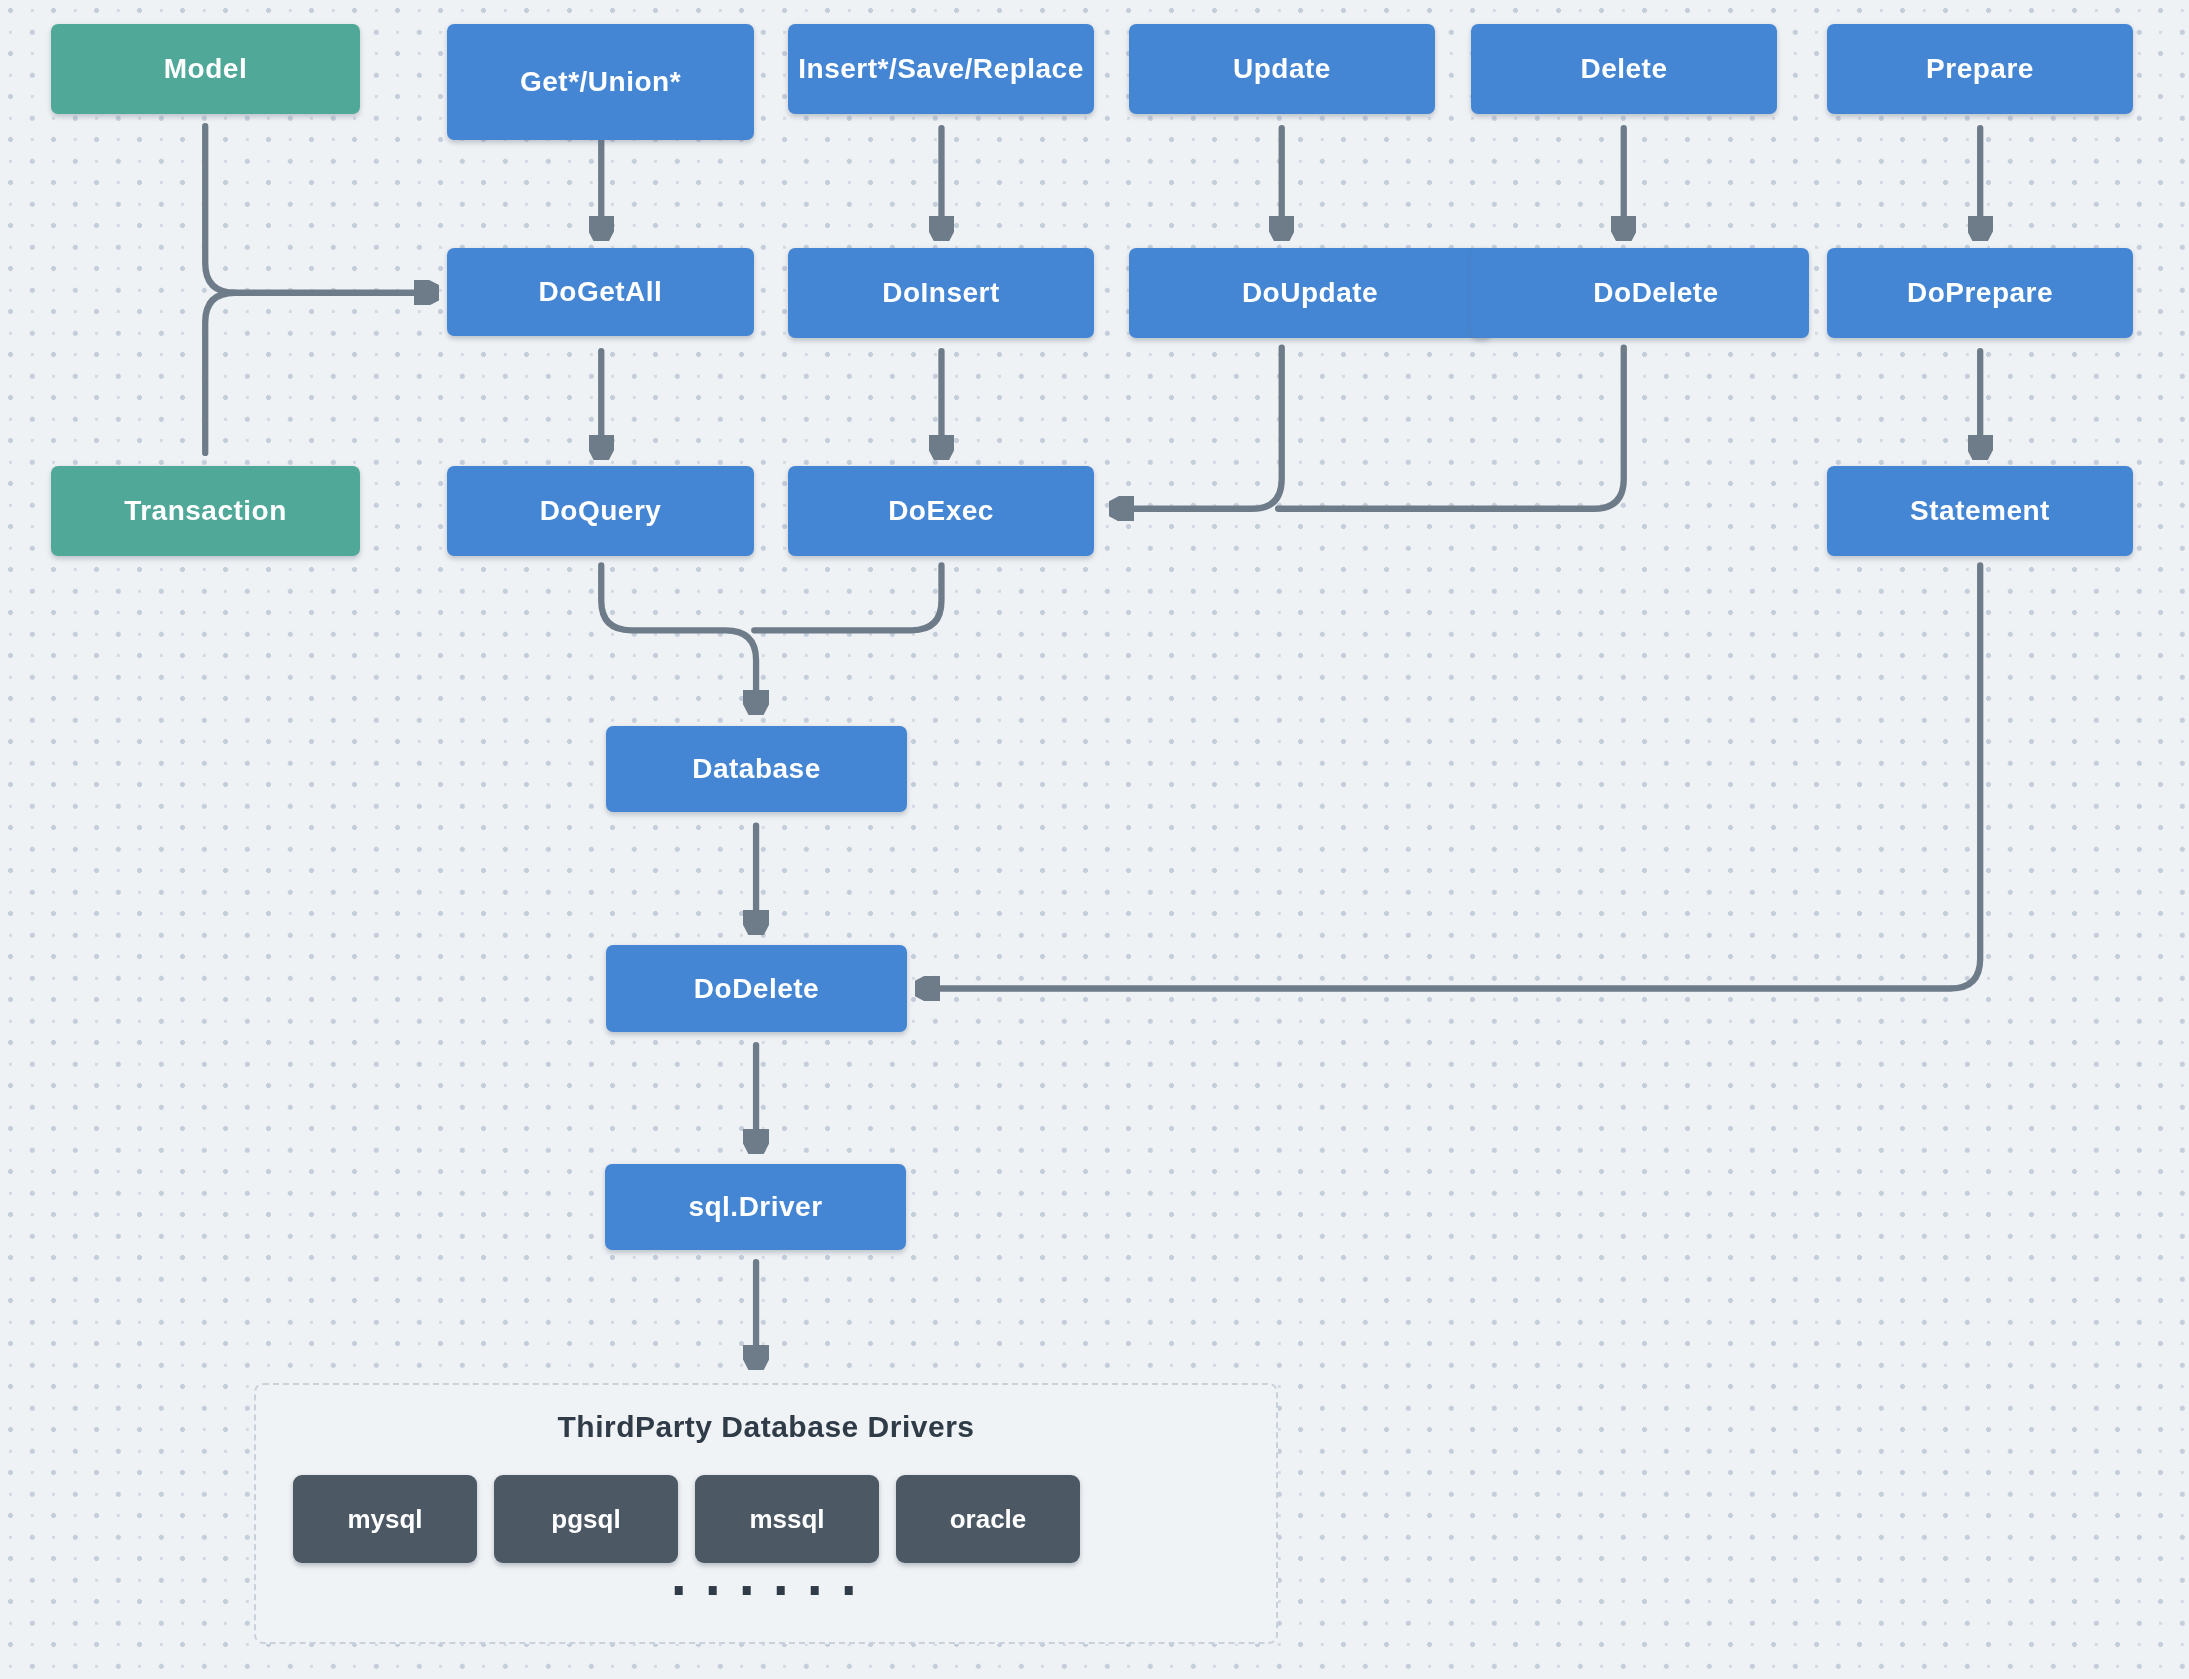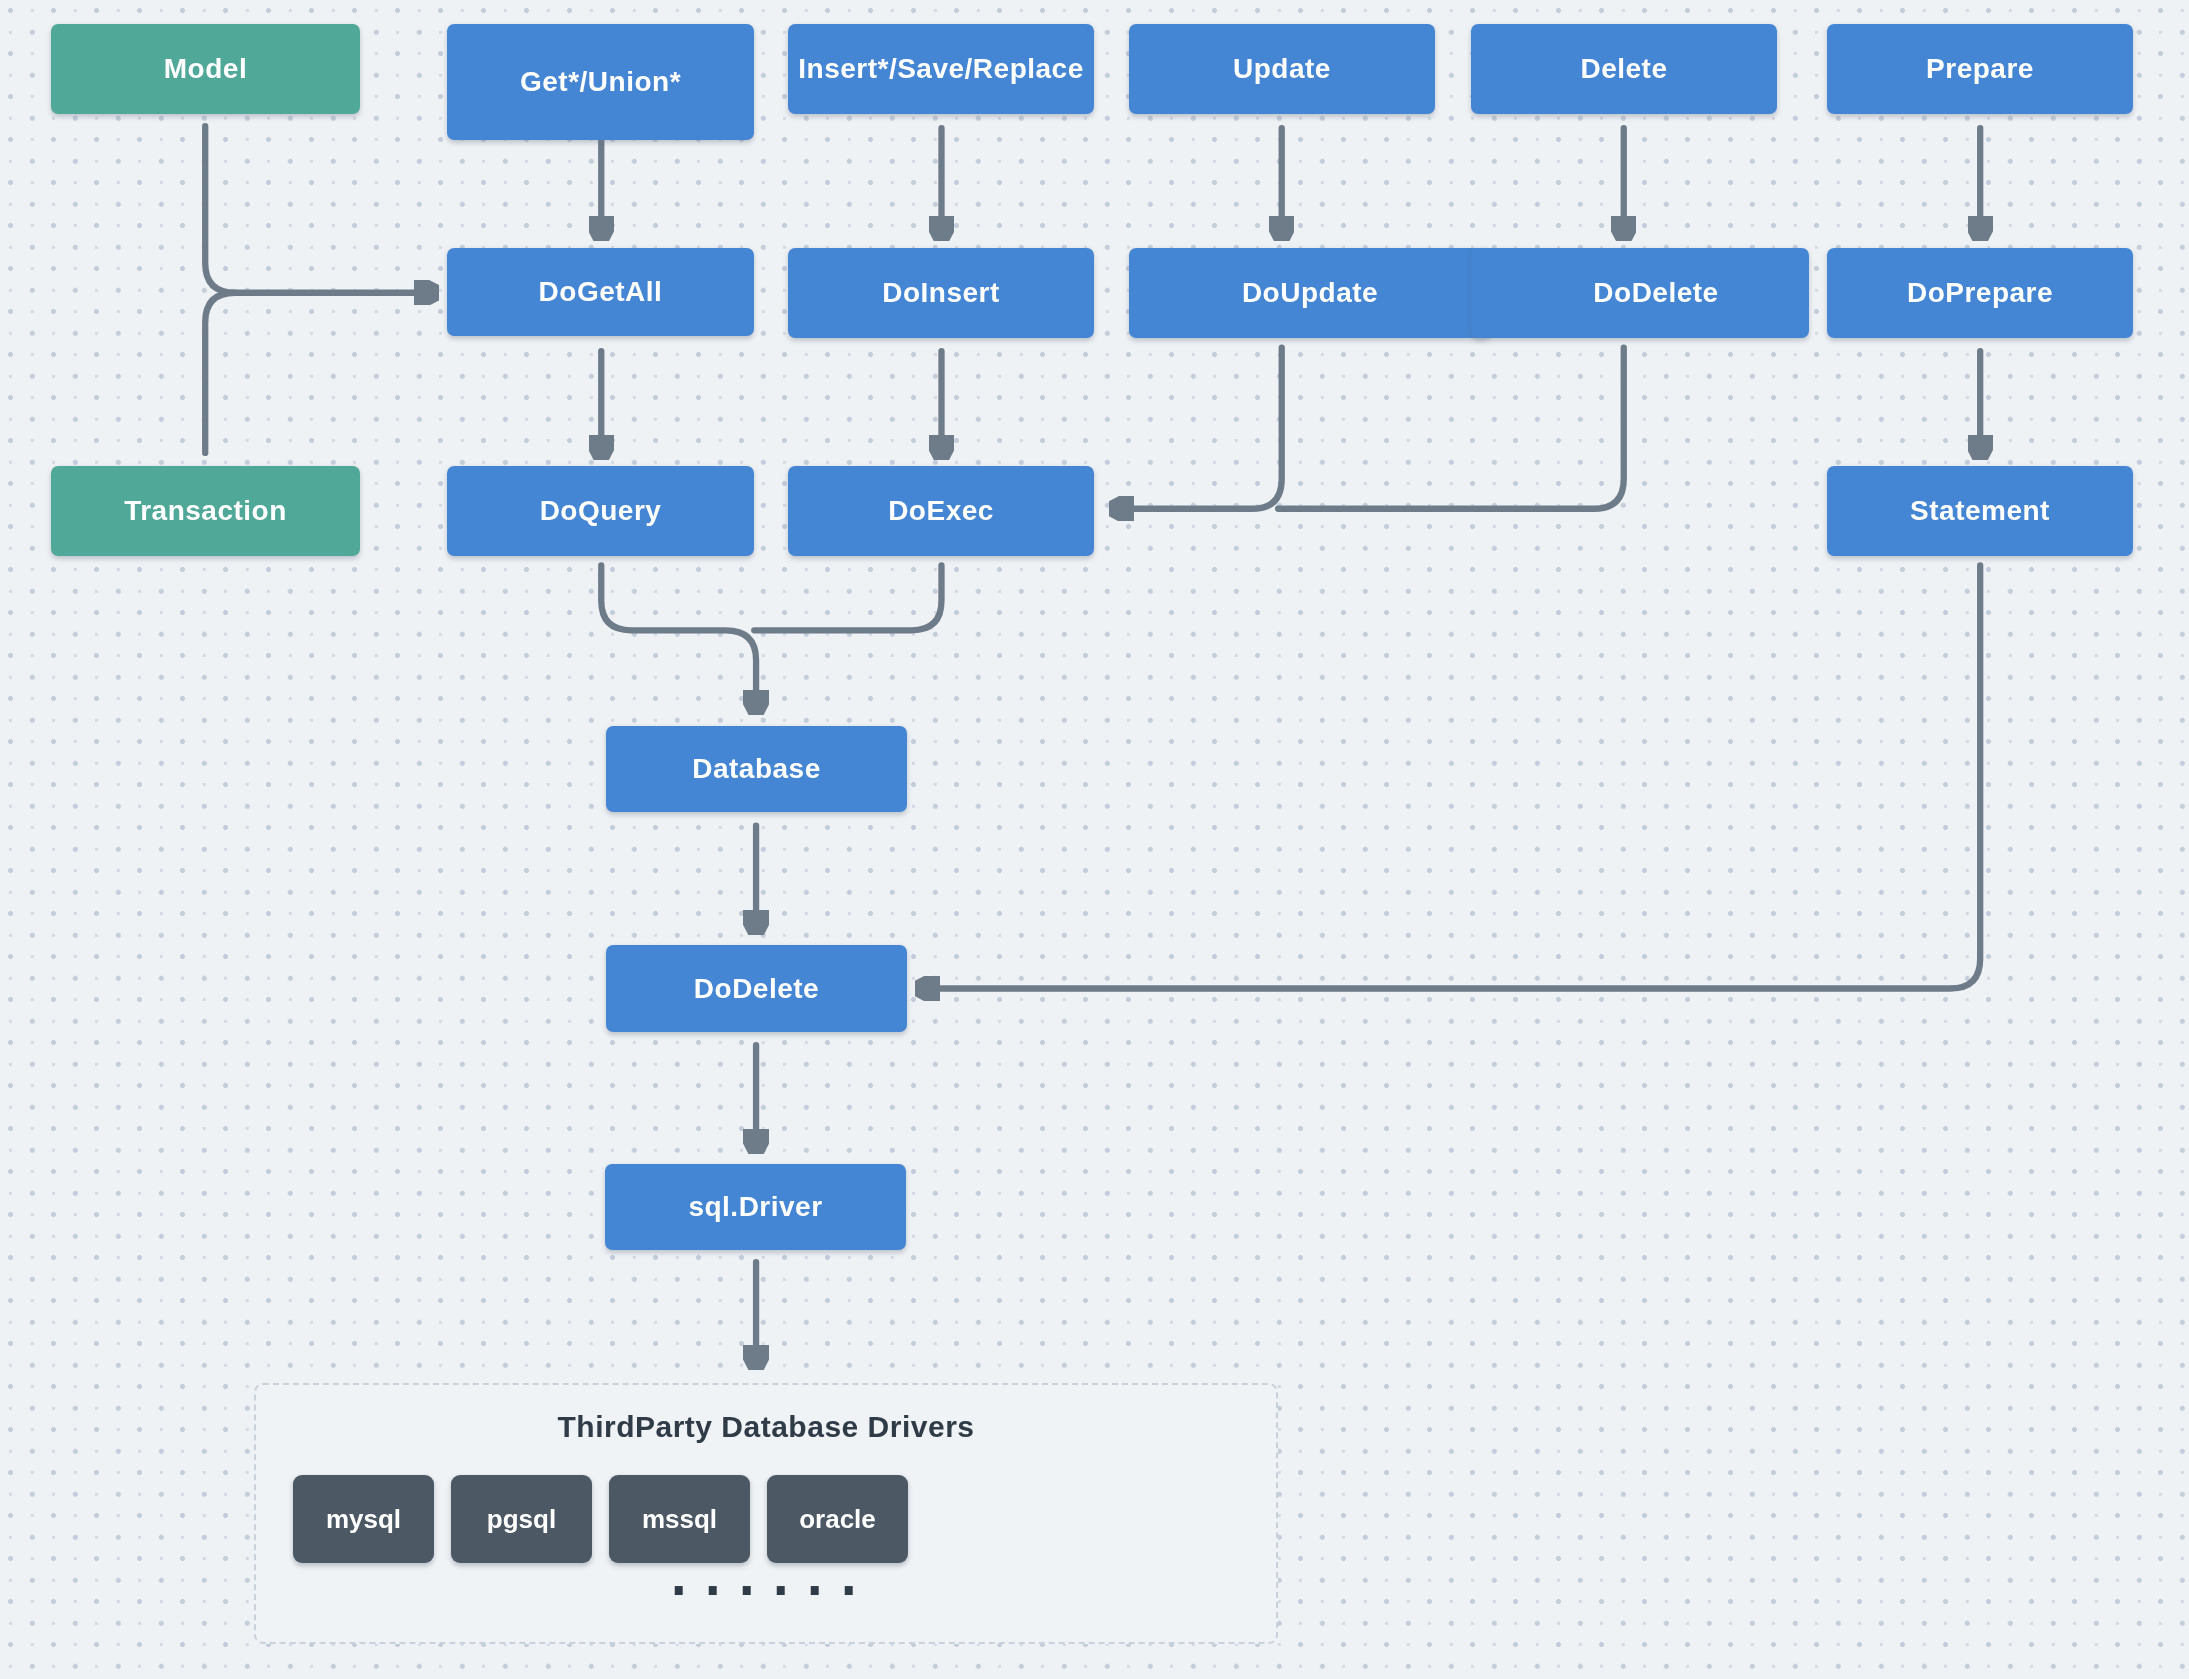--- a/index.html
+++ b/index.html
@@ -28,21 +28,21 @@
     position:absolute; left:254px; top:1383px; width:1024px; height:261px;
     border:2.7px dashed var(--panel-border,#c9d1da); border-radius:9px;
     background:var(--panel-background,#f0f3f6); box-sizing:border-box;
   }
   .panel-title {
     position:absolute; left:0; right:0; top:25px; text-align:center;
     color:var(--heading-text,#2f3b47); font-size:30px; font-weight:700; letter-spacing:0.5px;
   }
   .driver-row { position:absolute; left:37px; top:90px; display:flex; gap:17px; }
   .driver {
-    width:141px; height:88px; display:flex; align-items:center; justify-content:center;
+    width:184px; height:88px; display:flex; align-items:center; justify-content:center;
     background:var(--driver-slate,#4c5864); color:#fff; font-weight:700; font-size:26px;
     border-radius:9px; box-shadow:0 2.7px 5.4px rgba(100,112,128,.4);
   }
   .more-dots {
     position:absolute; left:0; right:0; top:160px; text-align:center;
     font-family:"DejaVu Sans Mono", monospace; font-weight:700; font-size:49px;
     letter-spacing:4.5px; color:var(--heading-text,#2f3b47); line-height:67px;
   }
 </style>
 </head>

